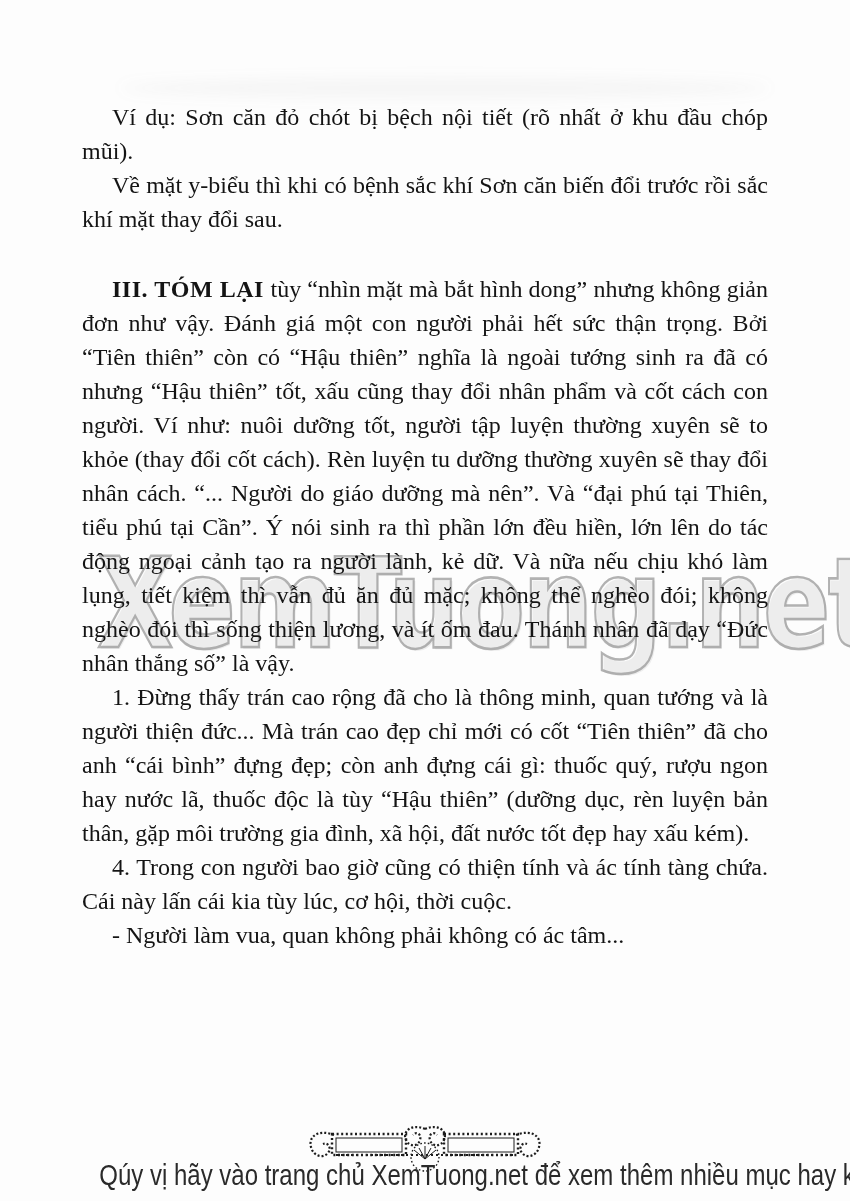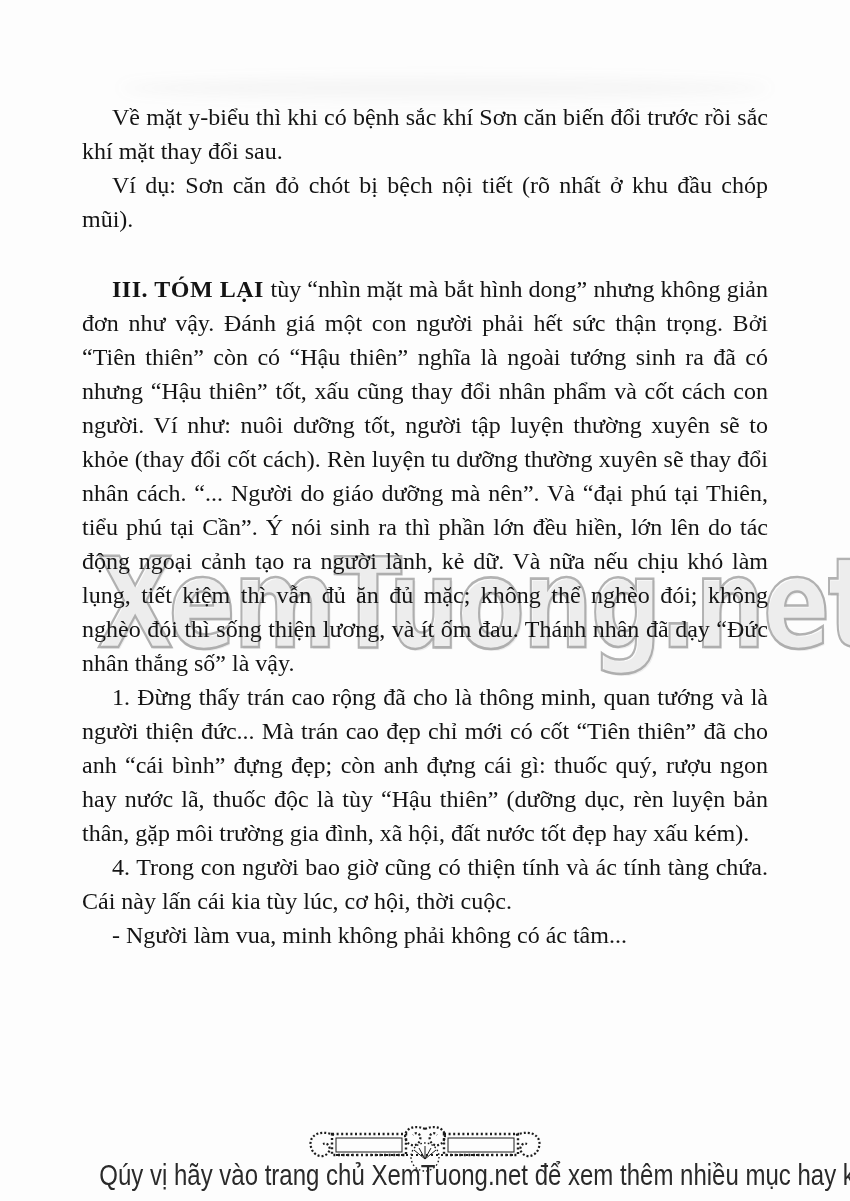--- a/index.html
+++ b/index.html
@@ -93,26 +93,26 @@
 
 <div class="page">
 
   <div class="smudge"></div>
 
   <div class="watermark">
     <span>XemTuong.net</span>
   </div>
 
   <main class="content" id="paragraphs">
+      <p>Ví dụ: Sơn căn đỏ chót bị bệch nội tiết (rõ nhất ở khu đầu chóp mũi).</p>
       <p>Về mặt y-biểu thì khi có bệnh sắc khí Sơn căn biến đổi trước rồi sắc khí mặt thay đổi sau.</p>
-      <p>Ví dụ: Sơn căn đỏ chót bị bệch nội tiết (rõ nhất ở khu đầu chóp mũi).</p>
       <p class="spaced"><b>III. TÓM LẠI </b>tùy “nhìn mặt mà bắt hình dong” nhưng không giản đơn như vậy. Đánh giá một con người phải hết sức thận trọng. Bởi “Tiên thiên” còn có “Hậu thiên” nghĩa là ngoài tướng sinh ra đã có nhưng “Hậu thiên” tốt, xấu cũng thay đổi nhân phẩm và cốt cách con người. Ví như: nuôi dưỡng tốt, người tập luyện thường xuyên sẽ to khỏe (thay đổi cốt cách). Rèn luyện tu dưỡng thường xuyên sẽ thay đổi nhân cách. “... Người do giáo dưỡng mà nên”. Và “đại phú tại Thiên, tiểu phú tại Cần”. Ý nói sinh ra thì phần lớn đều hiền, lớn lên do tác động ngoại cảnh tạo ra người lành, kẻ dữ. Và nữa nếu chịu khó làm lụng, tiết kiệm thì vẫn đủ ăn đủ mặc; không thể nghèo đói; không nghèo đói thì sống thiện lương, và ít ốm đau. Thánh nhân đã dạy “Đức nhân thắng số” là vậy.</p>
       <p>1. Đừng thấy trán cao rộng đã cho là thông minh, quan tướng và là người thiện đức... Mà trán cao đẹp chỉ mới có cốt “Tiên thiên” đã cho anh “cái bình” đựng đẹp; còn anh đựng cái gì: thuốc quý, rượu ngon hay nước lã, thuốc độc là tùy “Hậu thiên” (dưỡng dục, rèn luyện bản thân, gặp môi trường gia đình, xã hội, đất nước tốt đẹp hay xấu kém).</p>
       <p>4. Trong con người bao giờ cũng có thiện tính và ác tính tàng chứa. Cái này lấn cái kia tùy lúc, cơ hội, thời cuộc.</p>
-      <p>- Người làm vua, minh không phải không có ác tâm...</p>
+      <p>- Người làm vua, quan không phải không có ác tâm...</p>
     </main>
 
 
   <div class="ornament">
     <svg width="250" height="54" viewBox="0 0 250 54" aria-hidden="true">
       <g stroke="#1c1c1c" fill="none">
 
         <rect x="36" y="16" width="66" height="14" stroke-width="1"></rect>
         <rect x="32" y="12" width="74" height="21" stroke-width="2.4" stroke-dasharray="2 2.6"></rect>
 

